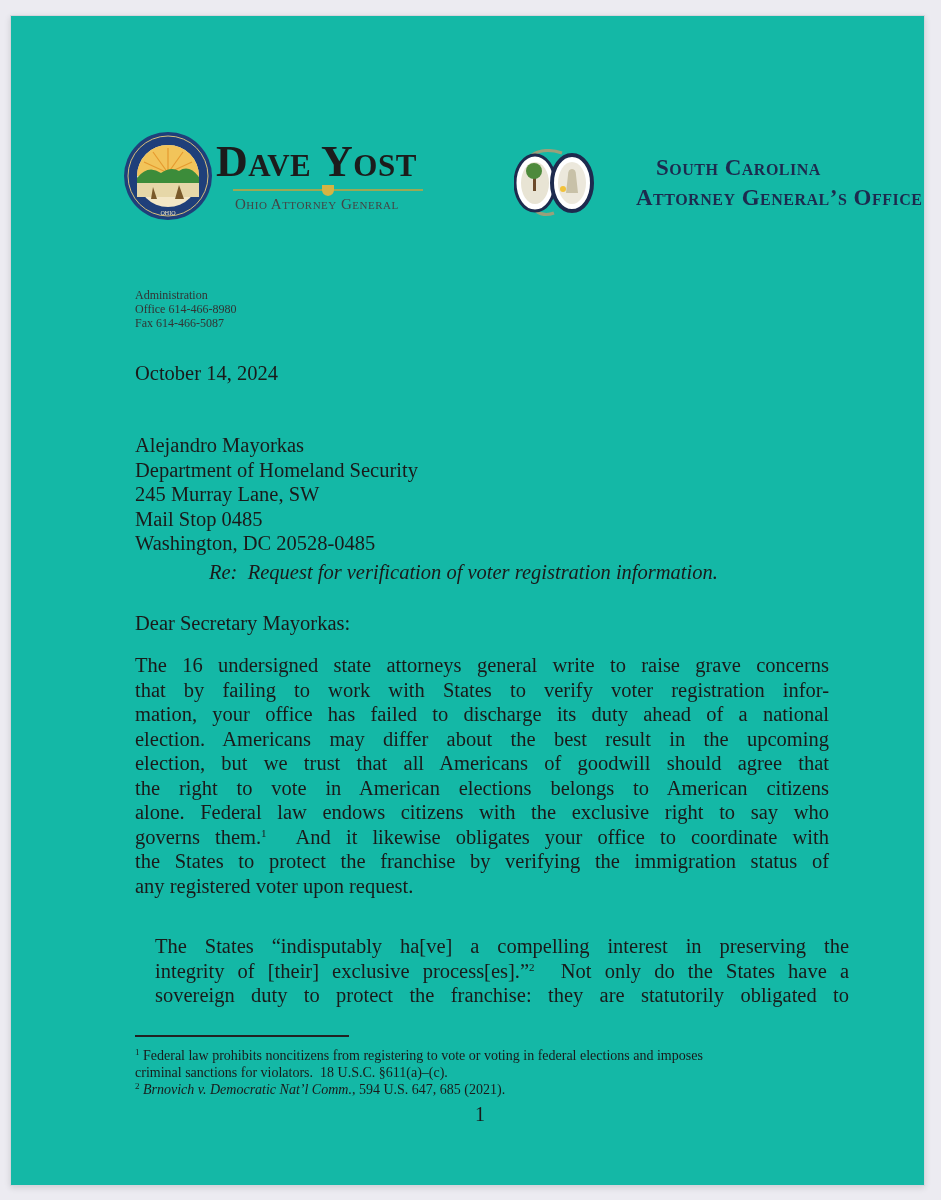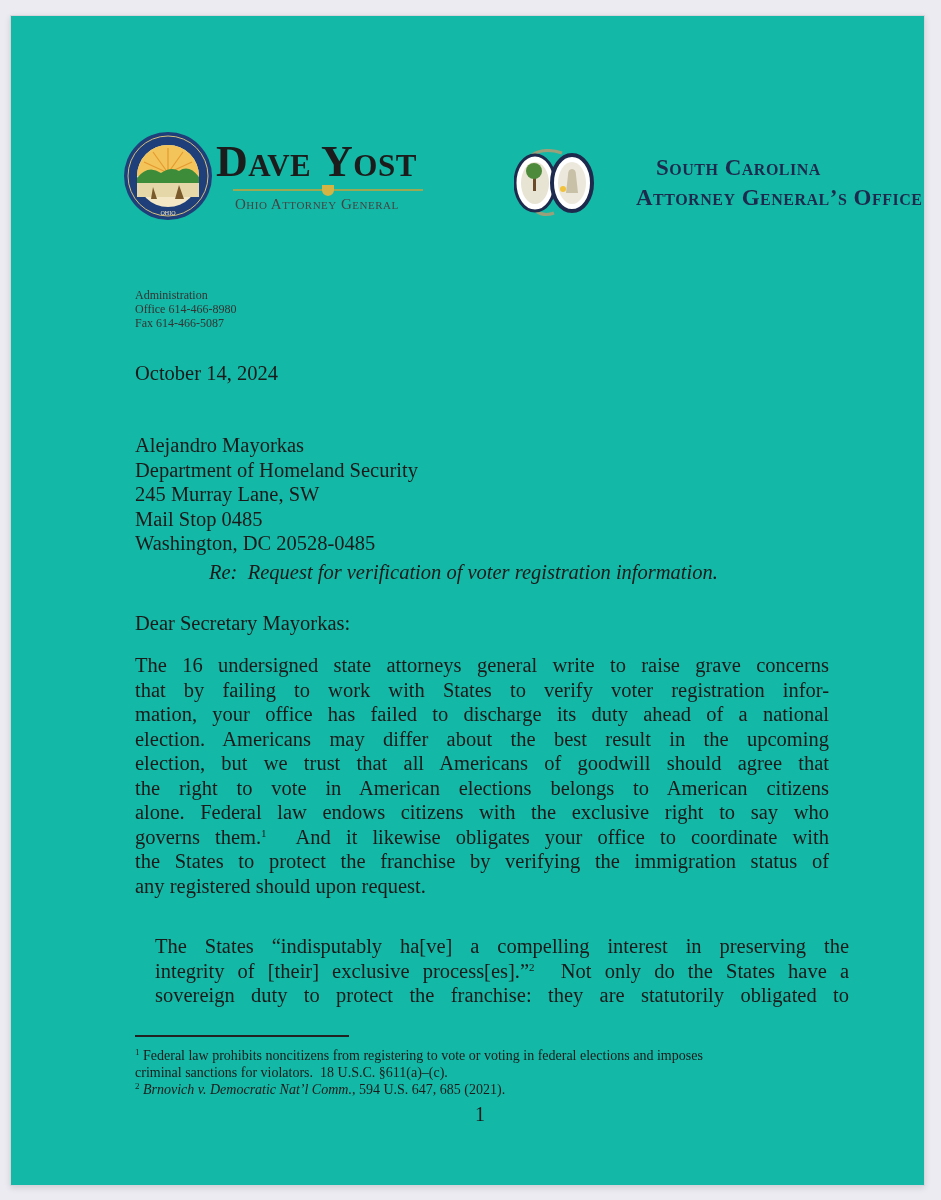--- a/index.html
+++ b/index.html
@@ -134,21 +134,21 @@
   <div class="body-text para1 para">
     <span class="jline">The 16 undersigned state attorneys general write to raise grave concerns</span>
     <span class="jline">that by failing to work with States to verify voter registration infor-</span>
     <span class="jline">mation, your office has failed to discharge its duty ahead of a national</span>
     <span class="jline">election.  Americans may differ about the best result in the upcoming</span>
     <span class="jline">election, but we trust that all Americans of goodwill should agree that</span>
     <span class="jline">the right to vote in American elections belongs to American citizens</span>
     <span class="jline">alone.  Federal law endows citizens with the exclusive right to say who</span>
     <span class="jline"><span>governs them.</span><sup>1</sup><span style="white-space: pre-wrap;">  And it likewise obligates your office to coordinate with</span></span>
     <span class="jline">the States to protect the franchise by verifying the immigration status of</span>
-    <span class="line">any registered should upon request.</span>
+    <span class="line">any registered voter upon request.</span>
   </div>
 
   <div class="body-text para2 para">
     <span class="jline">The States “indisputably ha[ve] a compelling interest in preserving the</span>
     <span class="jline"><span>integrity of [their] exclusive process[es].”</span><sup>2</sup><span style="white-space: pre-wrap;">  Not only do the States have a</span></span>
     <span class="jline">sovereign duty to protect the franchise:  they are statutorily obligated to</span>
   </div>
 
   <div class="fn-rule"></div>
   <div class="footnotes">

